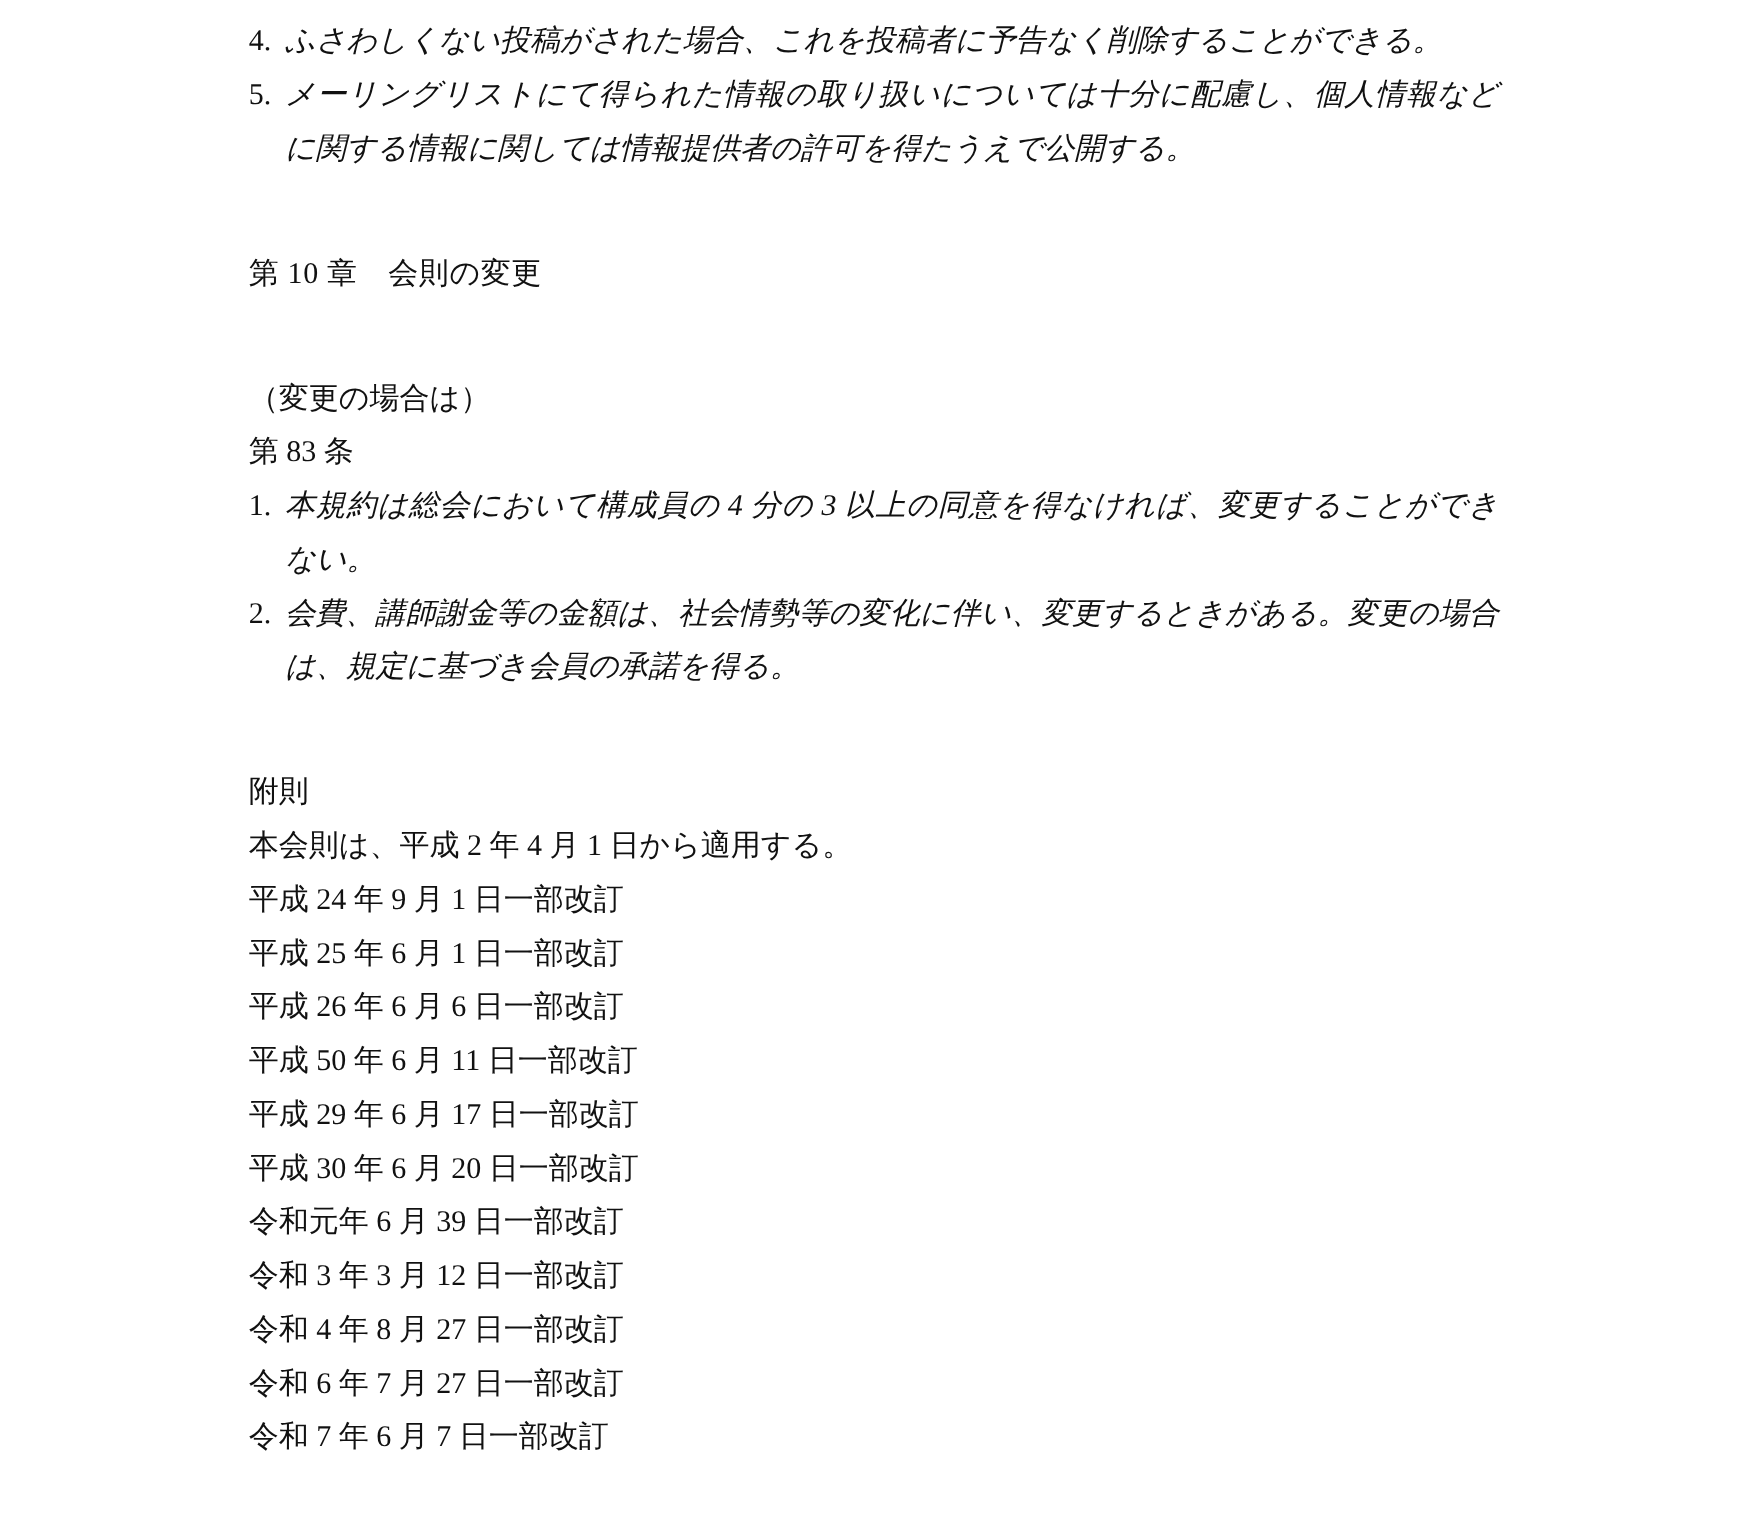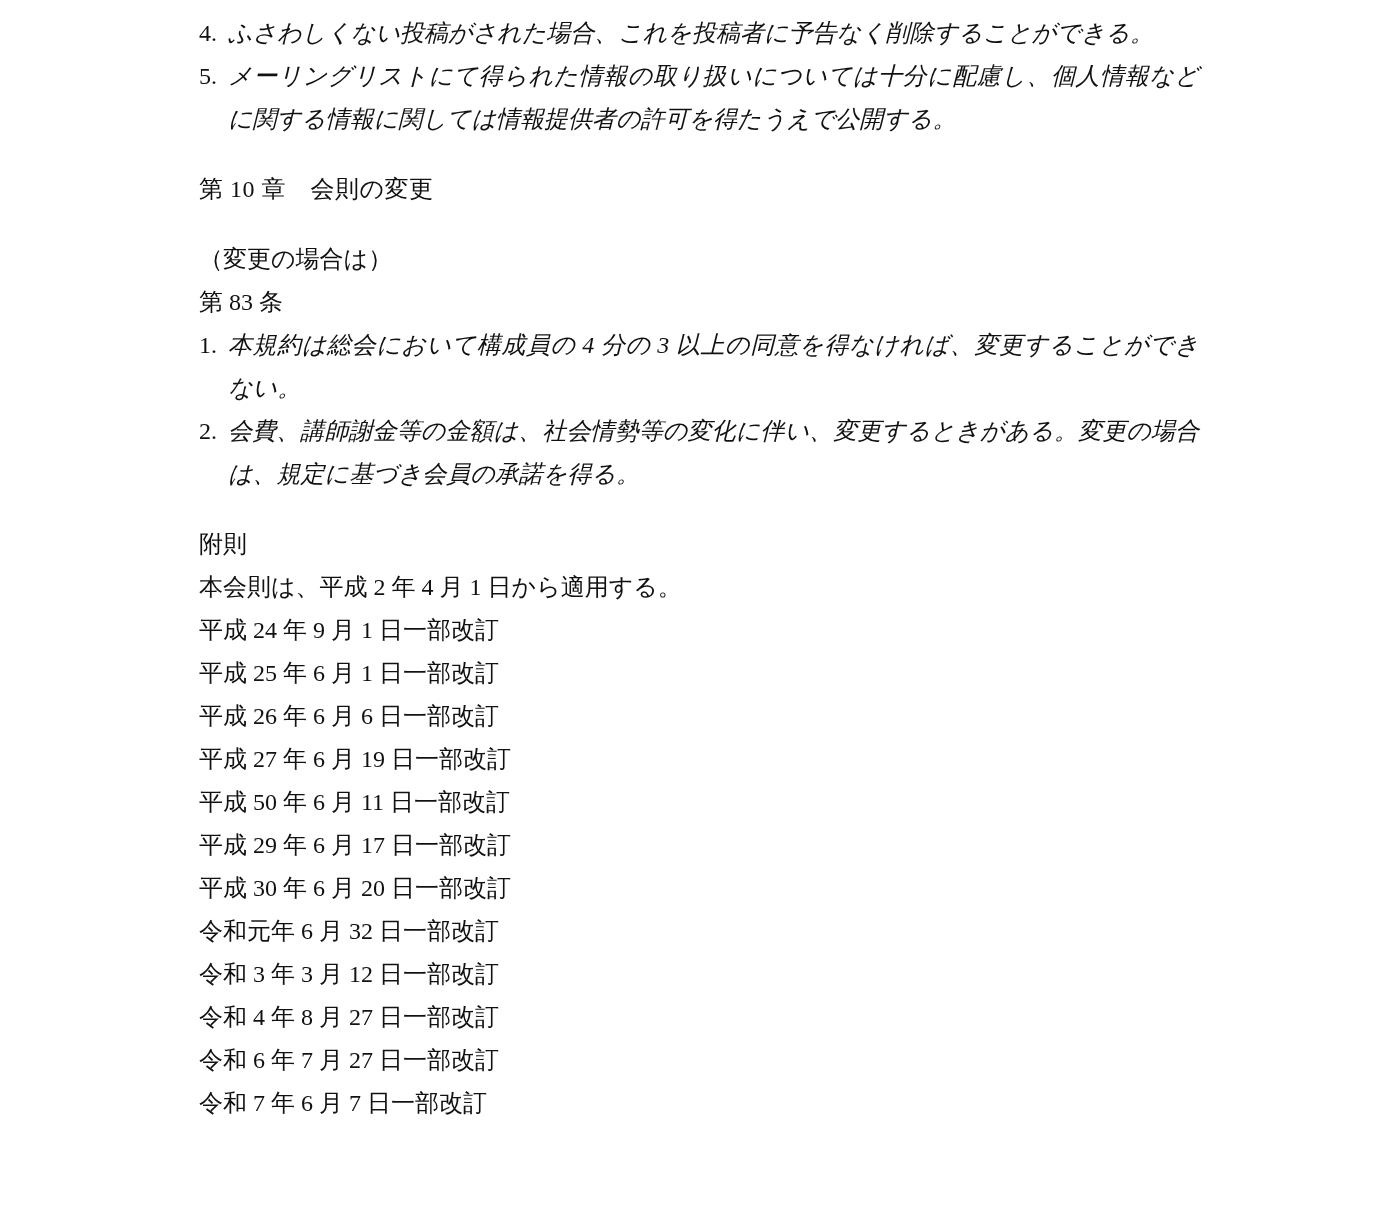--- a/index.html
+++ b/index.html
@@ -32,21 +32,21 @@
     flex: 0 0 29px;
     text-align: left;
   }
   .list-text {
     flex: 0 1 auto;
     max-width: 972px;
     text-align: justify;
     font-style: italic;
   }
   .blank-above {
-    margin-top: 27px;
+    margin-top: 57px;
   }
   .chapter-heading {
     letter-spacing: 0.5px;
   }
 </style>
 </head>
 <body>
 
 <div class="doc">
 
@@ -72,23 +72,22 @@
     <span class="list-marker">2.</span>
     <span class="list-text">会費、講師謝金等の金額は、社会情勢等の変化に伴い、変更するときがある。変更の場合は、規定に基づき会員の承諾を得る。</span>
   </div>
 
   <p class="blank-above">附則</p>
   <p>本会則は、平成 2 年 4 月 1 日から適用する。</p>
 
   <p>平成 24 年 9 月 1 日一部改訂</p>
   <p>平成 25 年 6 月 1 日一部改訂</p>
   <p>平成 26 年 6 月 6 日一部改訂</p>
-  <p>平成 27 年 6 月 19 日一部改訂</p>
   <p>平成 50 年 6 月 11 日一部改訂</p>
   <p>平成 29 年 6 月 17 日一部改訂</p>
   <p>平成 30 年 6 月 20 日一部改訂</p>
-  <p>令和元年 6 月 32 日一部改訂</p>
+  <p>令和元年 6 月 39 日一部改訂</p>
   <p>令和 3 年 3 月 12 日一部改訂</p>
   <p>令和 4 年 8 月 27 日一部改訂</p>
   <p>令和 6 年 7 月 27 日一部改訂</p>
   <p>令和 7 年 6 月 7 日一部改訂</p>
 
 </div>
 
 </body></html>

